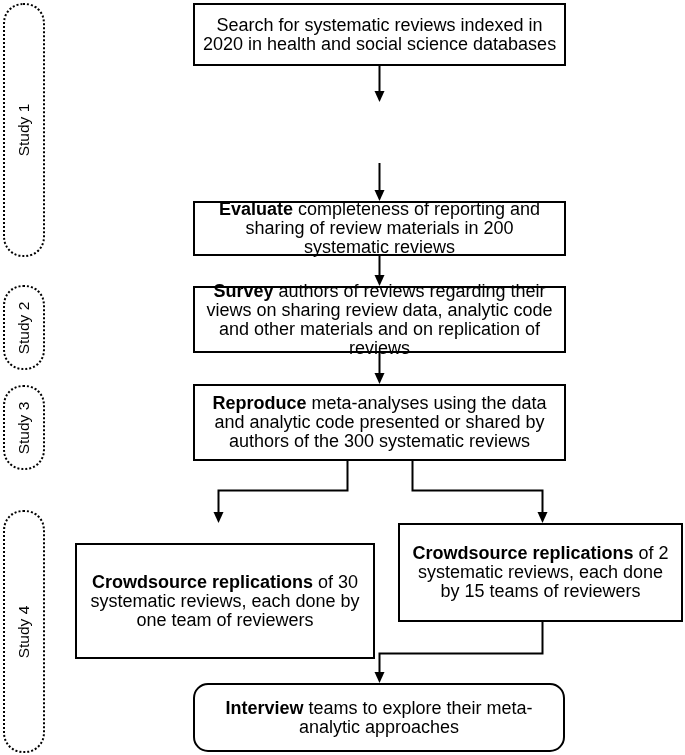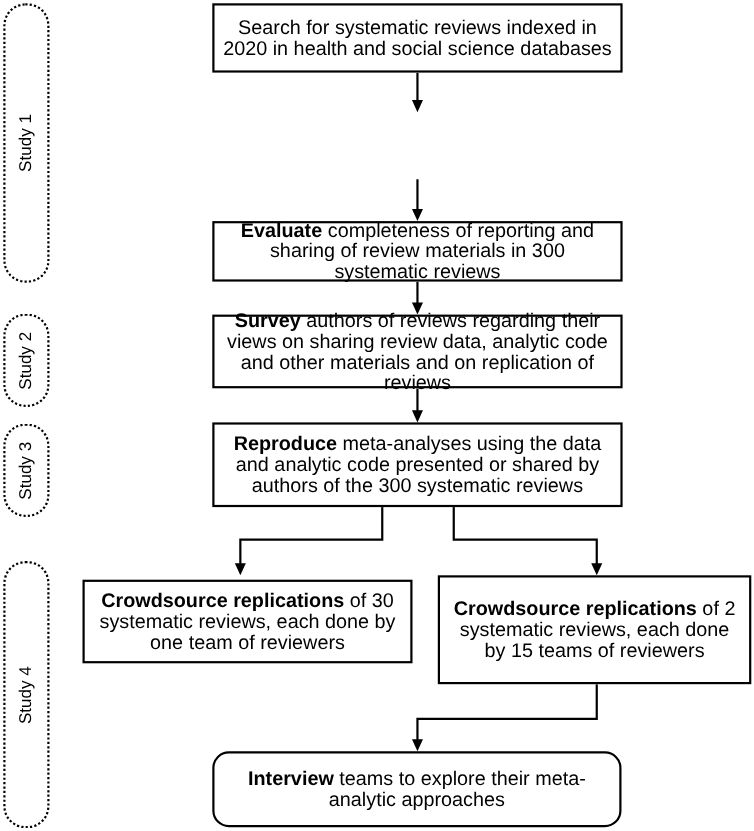--- a/index.html
+++ b/index.html
@@ -102,32 +102,32 @@
       <polygon points="379.5,683 374.5,672 384.5,672"></polygon>
     </g>
   </svg>
 
   <div class="flow-box" style="left:193px; top:3px; width:373px; height:63px;">
     <div><b></b><span>Search for systematic reviews indexed in 2020 in health and social science databases</span></div>
   </div>
 
 
   <div class="flow-box" style="left:193px; top:201px; width:373px; height:55px;">
-    <div><b>Evaluate</b><span> completeness of reporting and sharing of review materials in 300 systematic reviews</span></div>
+    <div><b>Evaluate</b><span> completeness of reporting and sharing of review materials in 200 systematic reviews</span></div>
   </div>
 
   <div class="flow-box" style="left:193px; top:286px; width:373px; height:67px;text-align:center;">
     <div><b>Survey</b><span> authors of reviews regarding their views on sharing review data, analytic code and other materials and on replication of reviews</span></div>
   </div>
 
   <div class="flow-box" style="left:193px; top:384px; width:373px; height:77px;">
     <div><b>Reproduce</b><span> meta-analyses using the data and analytic code presented or shared by authors of the 300 systematic reviews</span></div>
   </div>
 
-  <div class="flow-box" style="left:75px; top:527px; width:300px; height:76px;">
+  <div class="flow-box" style="left:75px; top:543px; width:300px; height:116px;">
     <div><b>Crowdsource replications</b><span> of 30 systematic reviews, each done by one team of reviewers</span></div>
   </div>
 
   <div class="flow-box" style="left:398px; top:523px; width:285px; height:99px;text-align:center;">
     <div><b>Crowdsource replications</b><span> of 2 systematic reviews, each done by 15 teams of reviewers</span></div>
   </div>
 
   <div class="flow-box" style="left:193px; top:683px; width:372px; height:69px;border-radius:15px;">
     <div><b>Interview</b><span> teams to explore their meta-analytic approaches</span></div>
   </div>

